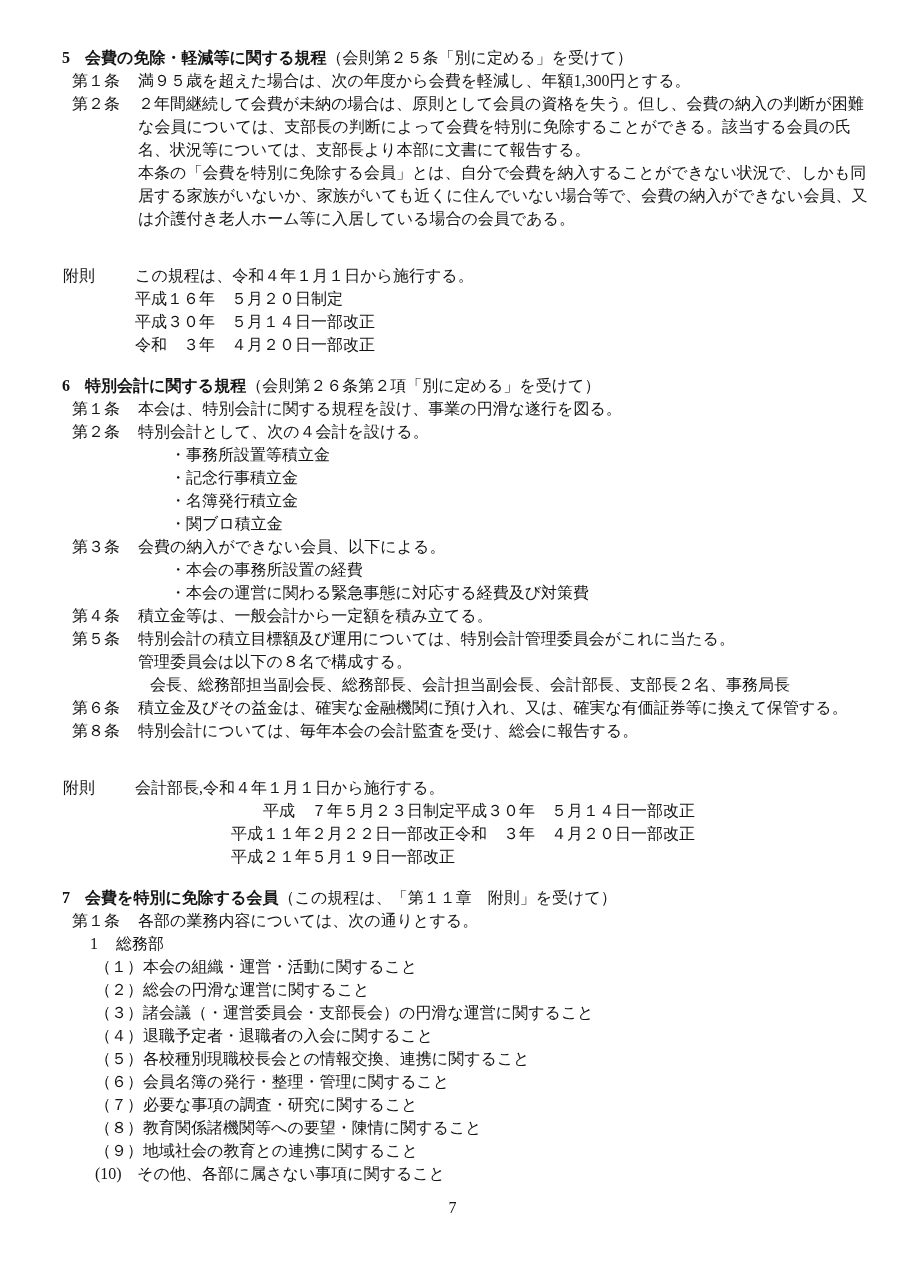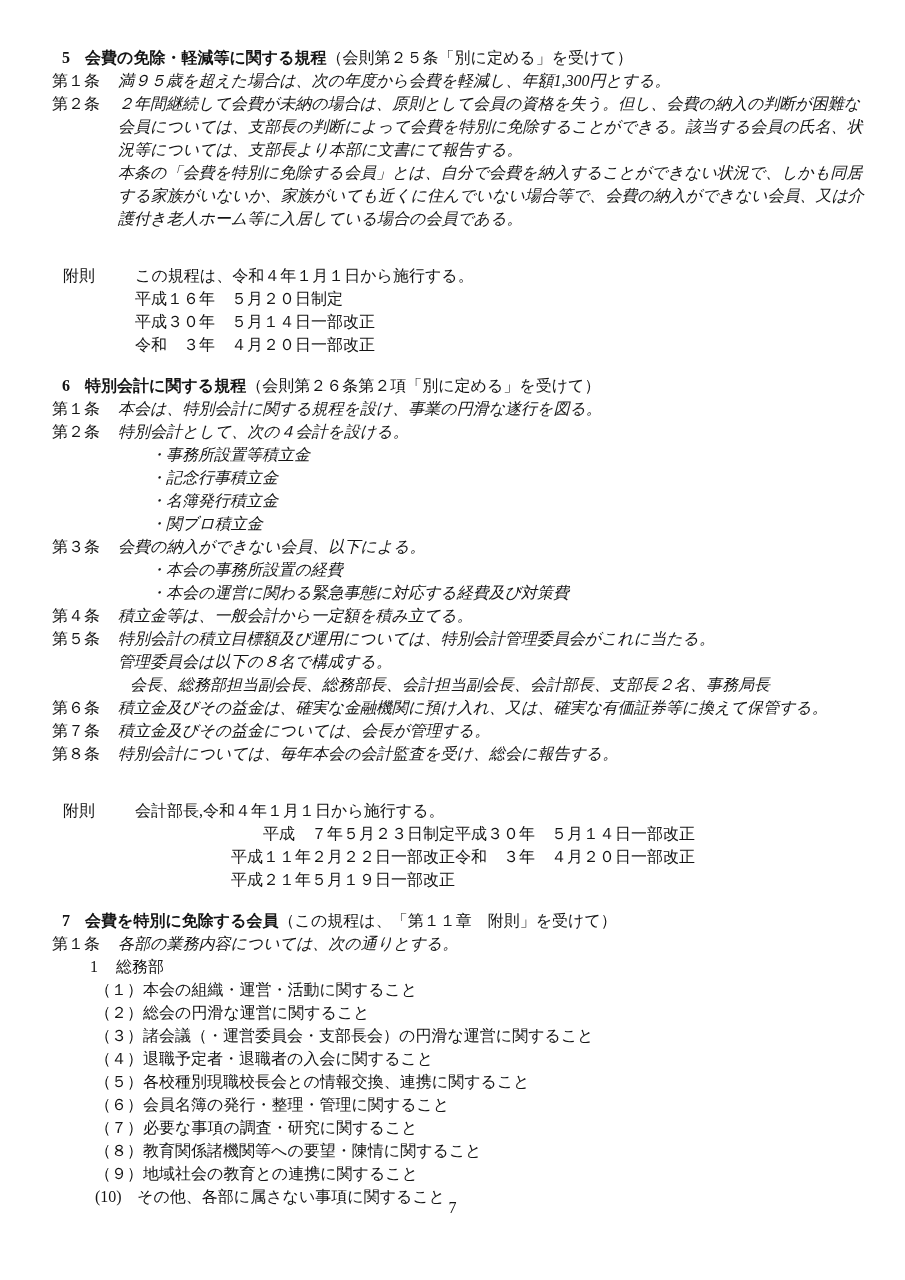--- a/index.html
+++ b/index.html
@@ -14,23 +14,23 @@
     overflow: hidden;
   }
   .page { position: absolute; inset: 0; padding: 46px 35px 12px 0; }
 
   .sec-header { padding-left: 62px; }
   .section-gap { margin-top: 18px; }
   .sec-num { display: inline-block; width: 23px; font-weight: bold; }
   .sec-title { font-weight: bold; }
   .sec-note { font-weight: normal; }
 
-  .article { display: flex; margin-left: 52px; justify-content: center; }
+  .article { display: flex; margin-left: 72px; justify-content: center; }
   .art-label { flex: 0 0 66px; }
-  .art-body { flex: 1; font-style: italic; }
+  .art-body { flex: 1; }
 
   .bullet { margin-left: 32px; }
   .members { margin-left: 12px; }
 
   .appendix { display: flex; margin-left: 63px; margin-top: 34px; }
   .app-label { flex: 0 0 72px; }
   .app-body { flex: 1; }
 
   .hist-row { display: flex; }
   .hist-left { flex: 0 0 320px; text-align: right; }
@@ -134,26 +134,20 @@
       </div>
     </div>
 
     <div class="article">
       <span class="art-label">第６条</span>
       <div class="art-body">
         <p>積立金及びその益金は、確実な金融機関に預け入れ、又は、確実な有価証券等に換えて保管する。</p>
       </div>
     </div>
 
-    <div class="article">
-      <span class="art-label">第７条</span>
-      <div class="art-body">
-        <p>積立金及びその益金については、会長が管理する。</p>
-      </div>
-    </div>
 
     <div class="article">
       <span class="art-label">第８条</span>
       <div class="art-body">
         <p>特別会計については、毎年本会の会計監査を受け、総会に報告する。</p>
       </div>
     </div>
 
     <div class="appendix">
       <span class="app-label">附則</span>

